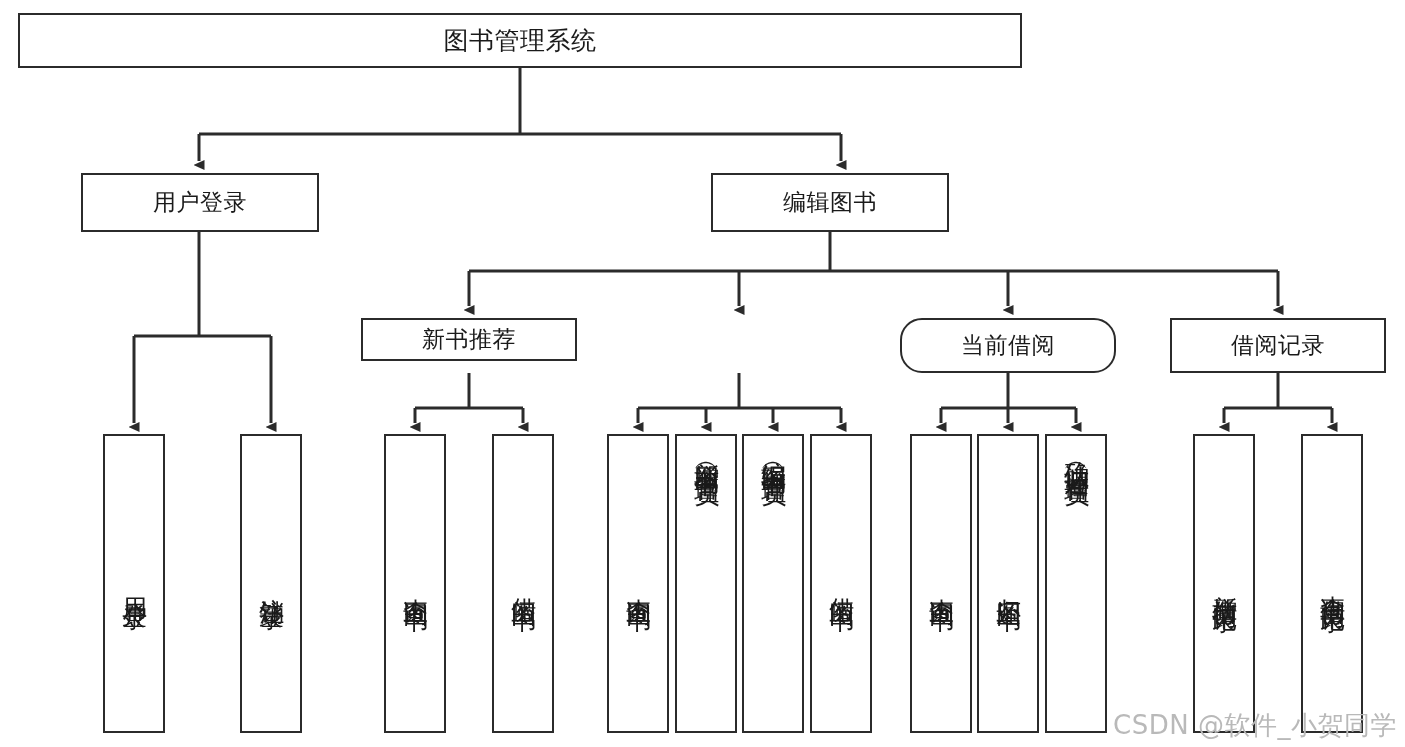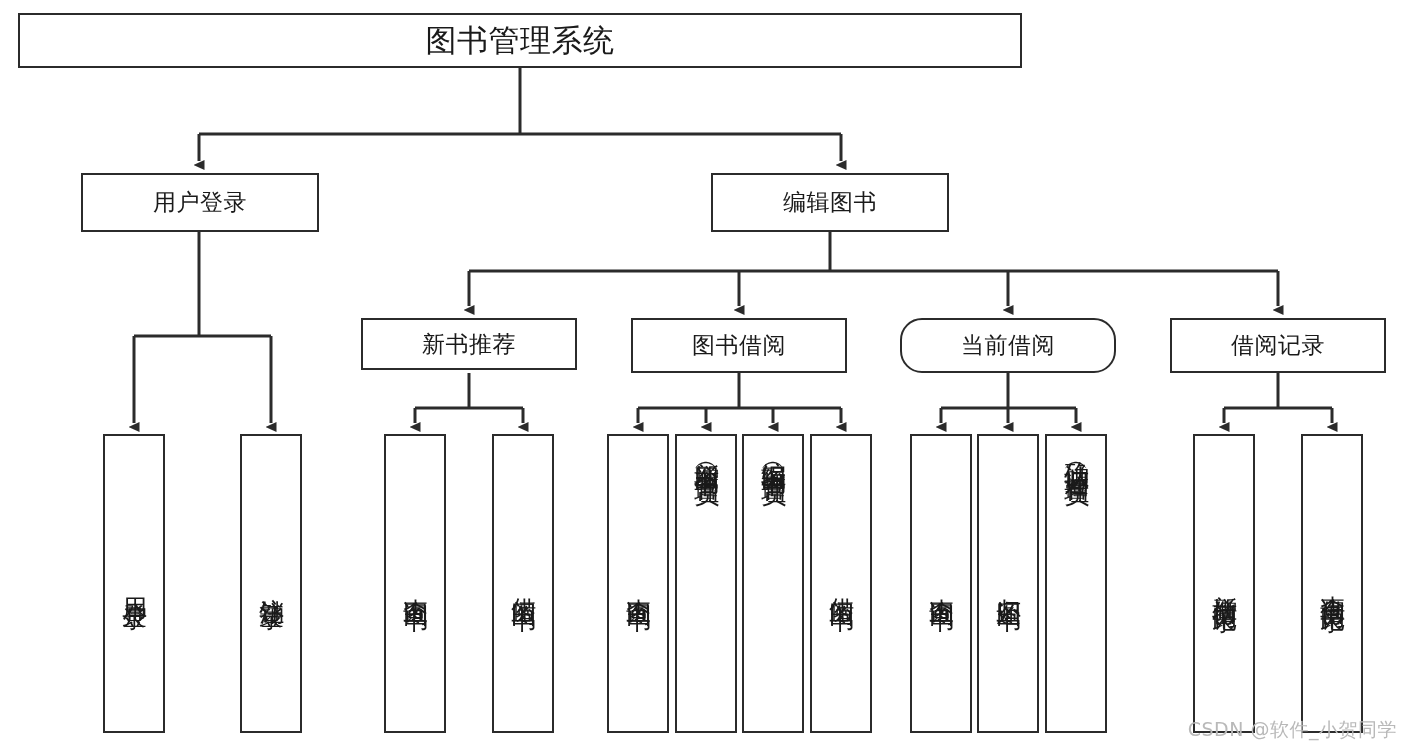--- a/index.html
+++ b/index.html
@@ -41,21 +41,21 @@
     text-align: center;
     line-height: 1.0;
     letter-spacing: 0.5px;
   }
   
   .node.h .label {
     writing-mode: horizontal-tb;
     font-size: 23px;
   }
   .node.root .label {
-    font-size: 31px;
+    font-size: 25px;
     text-align: right;
   }
   
   .node.v {
     align-items: flex-start;
     padding-top: 6px;
   }
   .node.v .label {
     writing-mode: vertical-rl;
     text-orientation: upright;
@@ -65,21 +65,21 @@
     white-space: nowrap;
   }
   .node.v.center {
     align-items: center;
     padding-top: 0;
   }
   .watermark {
     position: absolute;
     right: 8px;
     bottom: 4px;
-    font-size: 19px;
+    font-size: 26px;
     color: #b9b9b9;
     letter-spacing: 0.5px;
     white-space: nowrap;
   }
 </style>
 </head>
 <body>
 
 <div id="diagram-root">
 
@@ -137,25 +137,22 @@
     <span class="label">图书管理系统</span>
   </div>
 
   <div class="node h" style="left:81px; top:173px; width:238px; height:59px;">
     <span class="label">用户登录</span>
   </div>
   <div class="node h" style="left:711px; top:173px; width:238px; height:59px;">
     <span class="label">编辑图书</span>
   </div>
 
-  <div class="node h" style="left:361px; top:318px; width:216px; height:52px;">
+  <div class="node h" style="left:361px; top:318px; width:216px; height:43px;">
     <span class="label">新书推荐</span>
-  </div>
-  <div class="node h" style="left:631px; top:318px; width:216px; height:55px;">
-    <span class="label">图书借阅</span>
   </div>
   <div class="node h" style="left:900px; top:318px; width:216px; height:55px;border-radius:22px;">
     <span class="label">当前借阅</span>
   </div>
   <div class="node h" style="left:1170px; top:318px; width:216px; height:55px;">
     <span class="label">借阅记录</span>
   </div>
 
   <div class="node v center" style="left:103px; top:434px; width:62px; height:299px;">
     <span class="label">用户登录</span>

